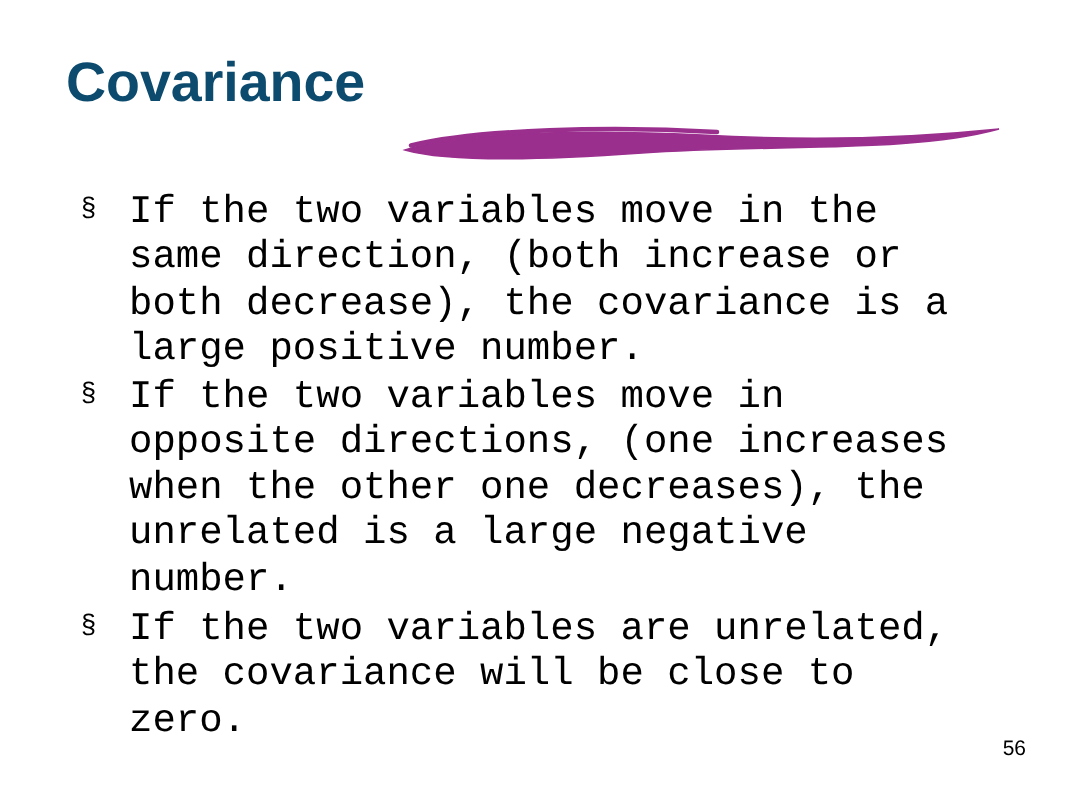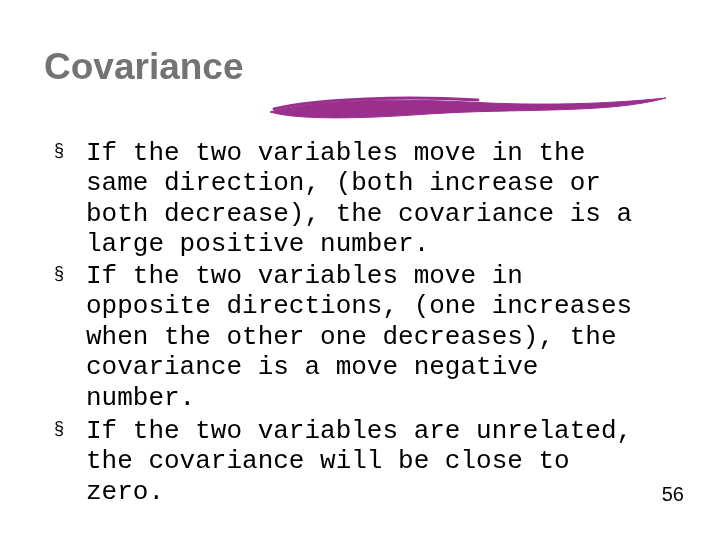--- a/index.html
+++ b/index.html
@@ -15,22 +15,22 @@
   .slide {
     width: 720px;
     height: 540px;
     position: relative;
     box-sizing: border-box;
     padding: 34px 44px 0 44px;
   }
   .title {
     font-size: 37px;
     font-weight: bold;
-    color: #737373;
-    margin: 12px 0 0 0;
+    color: #0c4a6e;
+    margin: 0 0 0 0;
   }
   .underline-wrap {
     position: relative;
     height: 34px;
     margin-top: 6px;
   }
   .underline-svg {
     position: absolute;
     right: 8px;
     top: -4px;
@@ -61,21 +61,21 @@
     width: 560px;
     font-family: Liberation Mono, monospace;
   }
   .b1 { top: 0px; }
   .b2 { top: 123px; }
   .b3 { top: 278px; }
   .page-num {
     position: absolute;
     right: 36px;
     bottom: 34px;
-    font-size: 20px;
+    font-size: 14px;
     color: #000;
   }
 </style>
 </head>
 <body>
 
 <div class="slide">
 
   <h1 class="title">Covariance</h1>
 
@@ -88,21 +88,21 @@
 
   <div class="body-area">
 
     <div class="bullet b1">
       <span class="mark">§</span>
       <span class="text">If the two variables move in the same direction, (both increase or both decrease), the covariance is a large positive number.</span>
     </div>
 
     <div class="bullet b2">
       <span class="mark">§</span>
-      <span class="text">If the two variables move in opposite directions, (one increases when the other one decreases), the covariance is a move negative number.</span>
+      <span class="text">If the two variables move in opposite directions, (one increases when the other one decreases), the unrelated is a large negative number.</span>
     </div>
 
     <div class="bullet b3">
       <span class="mark">§</span>
       <span class="text">If the two variables are unrelated, the covariance will be close to zero.</span>
     </div>
 
   </div>
 
   <div class="page-num">56</div>

